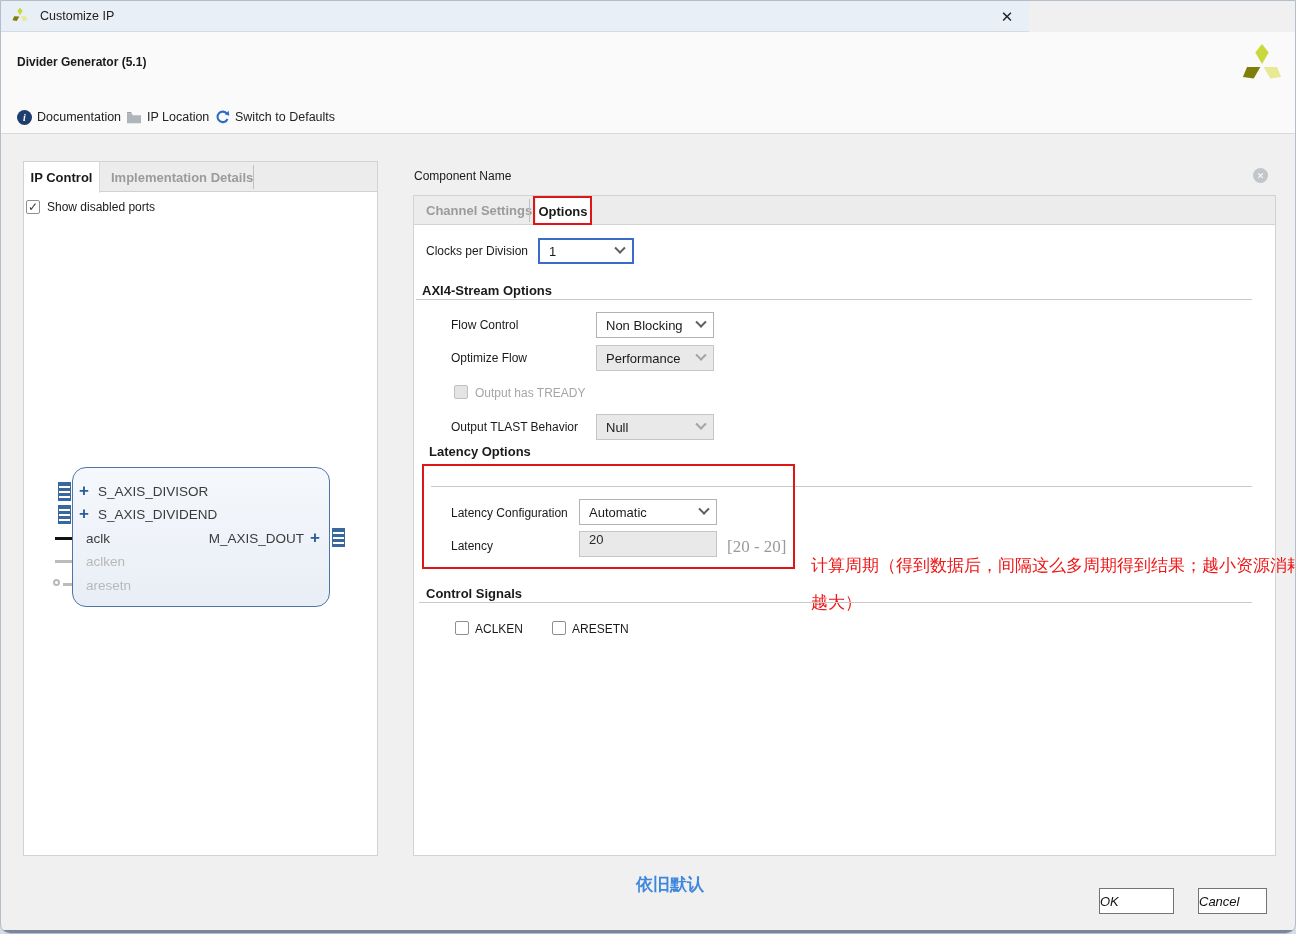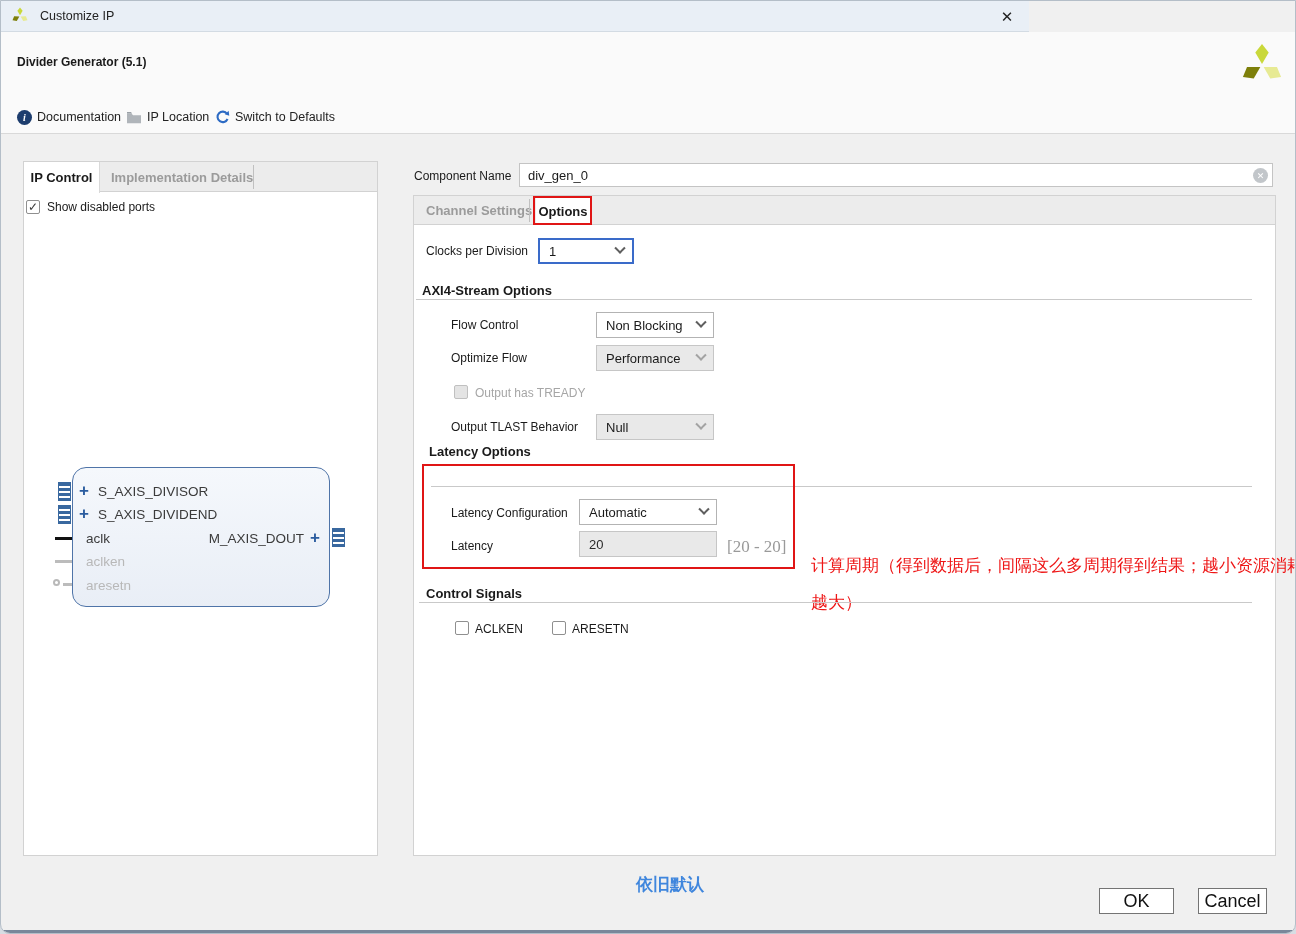--- a/index.html
+++ b/index.html
@@ -38,42 +38,42 @@
       align-items:center;justify-content:center;font-size:12px;color:#3c3c3c;}
   .cb-dis{background:#e4e4e4;border-color:#c0c0c0;color:#e4e4e4;}
   
   .dd{display:flex;align-items:center;justify-content:space-between;border:1px solid #b3b3b3;
       background:#fff;padding:0 8px 0 9px;font-size:13px;height:26px;cursor:pointer;}
   .dd-dis{background:#e9e9e9;border-color:#c6c6c6;cursor:default;}
   .dd-focus{border:2px solid #3a6bc9;}
   .chev{width:8px;height:8px;border-right:2px solid #5f5f5f;border-bottom:2px solid #5f5f5f;
         transform:rotate(45deg) translate(-2px,-2px);}
   .chev-dis{border-color:#a3a3a3;}
-  .txtin{display:flex;align-items:center;border:1px solid #c6c6c6;background:#e9e9e9;
+  .txtin{display:flex;align-items:flex-start;border:1px solid #c6c6c6;background:#e9e9e9;
          padding:0 9px;font-size:13px;height:26px;color:#2a2a2a;}
   #compname{border:1px solid #c4c4c4;background:#fff;font-size:13px;padding:0 24px 0 8px;
             font-family:"Liberation Sans",sans-serif;color:#1a1a1a;}
   .clear-ic{width:15px;height:15px;border-radius:50%;background:#c2c6ca;color:#fff;font-size:9px;
             display:flex;align-items:center;justify-content:center;cursor:pointer;}
   
   #ipblock{background:linear-gradient(180deg,#f5f8fc 0%,#e9eef6 100%);border:1px solid #4f74a8;
            border-radius:14px;}
   .port-lbl{font-size:13.5px;color:#3b3b3b;white-space:nowrap;}
   .port-dis{color:#b8b8b8;}
   .plus{font-size:17px;font-weight:bold;color:#2b5c9f;line-height:14px;cursor:pointer;}
   .busicon{width:13px;height:19px;border:1px solid #39689f;
            background:repeating-linear-gradient(180deg,#39689f 0 3px,#ffffff 3px 5px);}
   .stub{height:3px;}
   .ring{width:7px;height:7px;border:2px solid #b9b9b9;border-radius:50%;background:#fff;}
   
   .redbox{border:2px solid #e01515;}
   .redtext{color:#ee1616;font-size:17px;white-space:nowrap;}
   
-  .btn{background:#fff;border:1px solid #747474;font-size:18px;display:flex;align-items:center;
-       justify-content:center;cursor:pointer;color:#111;}
+  .btn{background:#fff;border:1px solid #747474;font-size:13px;display:flex;align-items:center;
+       cursor:pointer;color:#111;font-style:italic;}
   .note{font-size:17px;font-weight:bold;}
   .rangehint{font-size:17px;color:#9a9a9a;font-family:Liberation Serif, serif;}
   #bottomedge{left:0;bottom:0;width:1296px;height:3px;background:#64748b;opacity:.85;}
 </style>
 </head>
 <body>
 
 <div id="app">
 
   <div id="titlebar" class="abs">
@@ -147,21 +147,20 @@
   <span class="abs port-lbl" style="left:85px;top:530px">aclk</span>
 
   <span class="abs port-lbl" style="left:203px;top:530px;width:100px;text-align:right">M_AXIS_DOUT</span>
   <span class="abs plus" style="left:309px;top:530px">+</span>
   <div class="abs busicon" style="left:331px;top:527px"></div>
 
   <span class="abs port-lbl port-dis" style="left:85px;top:553px">aclken</span>
   <span class="abs port-lbl port-dis" style="left:85px;top:577px">aresetn</span>
 
   <span class="abs lbl" style="left:413px;top:165px;height:20px">Component Name</span>
-  <input id="compname" class="abs" style="left: 518px; top: 162px; width: 754px; height: 24px;" value="div_gen_0">
   <span class="abs clear-ic" style="left:1252px;top:167px">✕</span>
 
   <div class="abs panel" style="left:412px;top:194px;width:863px;height:661px"></div>
   <div class="abs tabstrip" style="left:413px;top:195px;width:861px;height:29px"></div>
   <div class="abs tab-inactive" style="left:425px;top:195px;height:28px">
     <span>Channel Settings</span>
   </div>
   <div class="abs vsep" style="left:528px;top:198px;height:23px"></div>
   <div class="abs tab-active" style="left:535px;top:195px;width:54px;height:30px;border-right:none">
     <span>Options</span>

